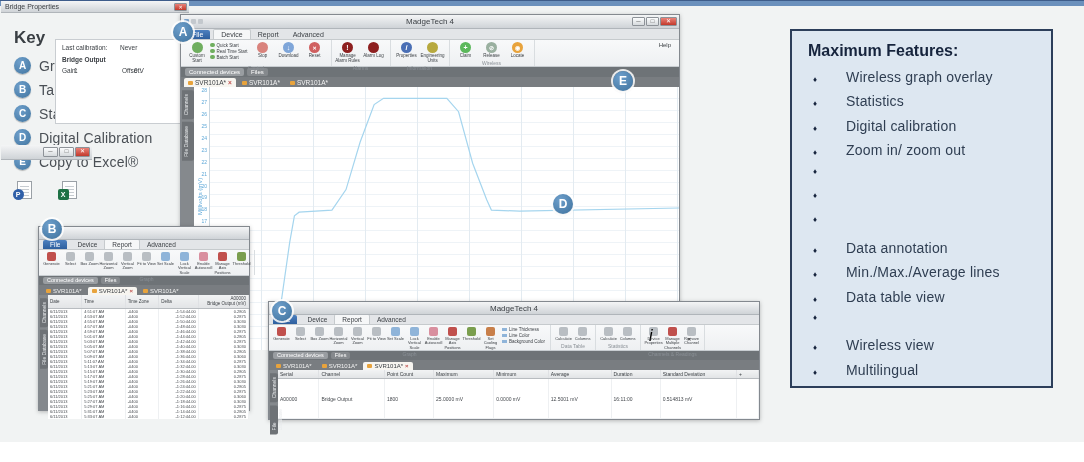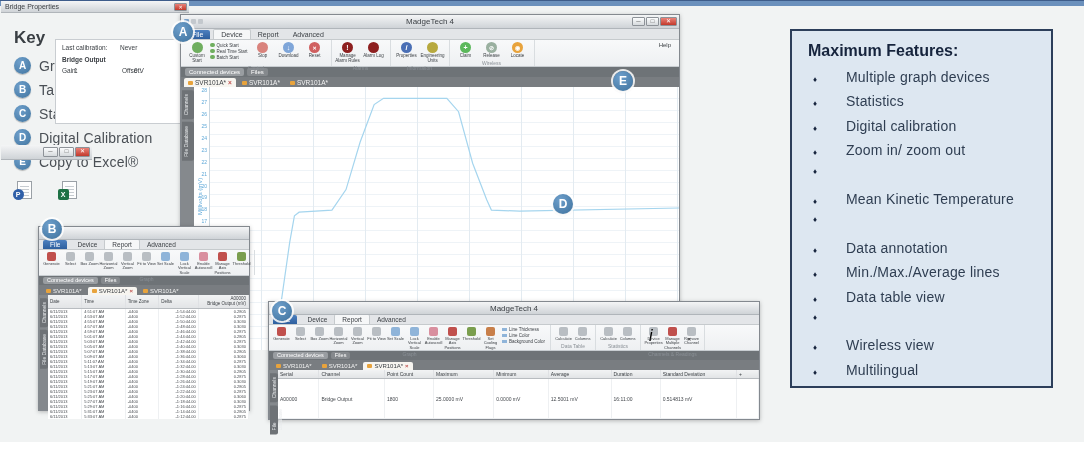--- a/index.html
+++ b/index.html
@@ -998,21 +998,21 @@
     </div>
     <div class="egroup">Report Options</div>
   </div>
 
   <aside class="features">
     <h2>Maximum Features:</h2>
     <ul>
 
         <li>
           <span class="diamond">♦</span>
-          <span class="ftext">Multiple graph devices</span>
+          <span class="ftext">Wireless graph overlay</span>
         </li>
 
         <li>
           <span class="diamond">♦</span>
           <span class="ftext">Statistics</span>
         </li>
 
         <li>
           <span class="diamond">♦</span>
           <span class="ftext">Digital calibration</span>
@@ -1022,21 +1022,20 @@
           <span class="diamond">♦</span>
           <span class="ftext">Zoom in/ zoom out</span>
         </li>
 
         <li>
           <span class="diamond">♦</span>
         </li>
 
         <li>
           <span class="diamond">♦</span>
-          <span class="ftext">Mean Kinetic Temperature</span>
         </li>
 
         <li>
           <span class="diamond">♦</span>
         </li>
 
         <li>
           <span class="diamond">♦</span>
           <span class="ftext">Data annotation</span>
         </li>

